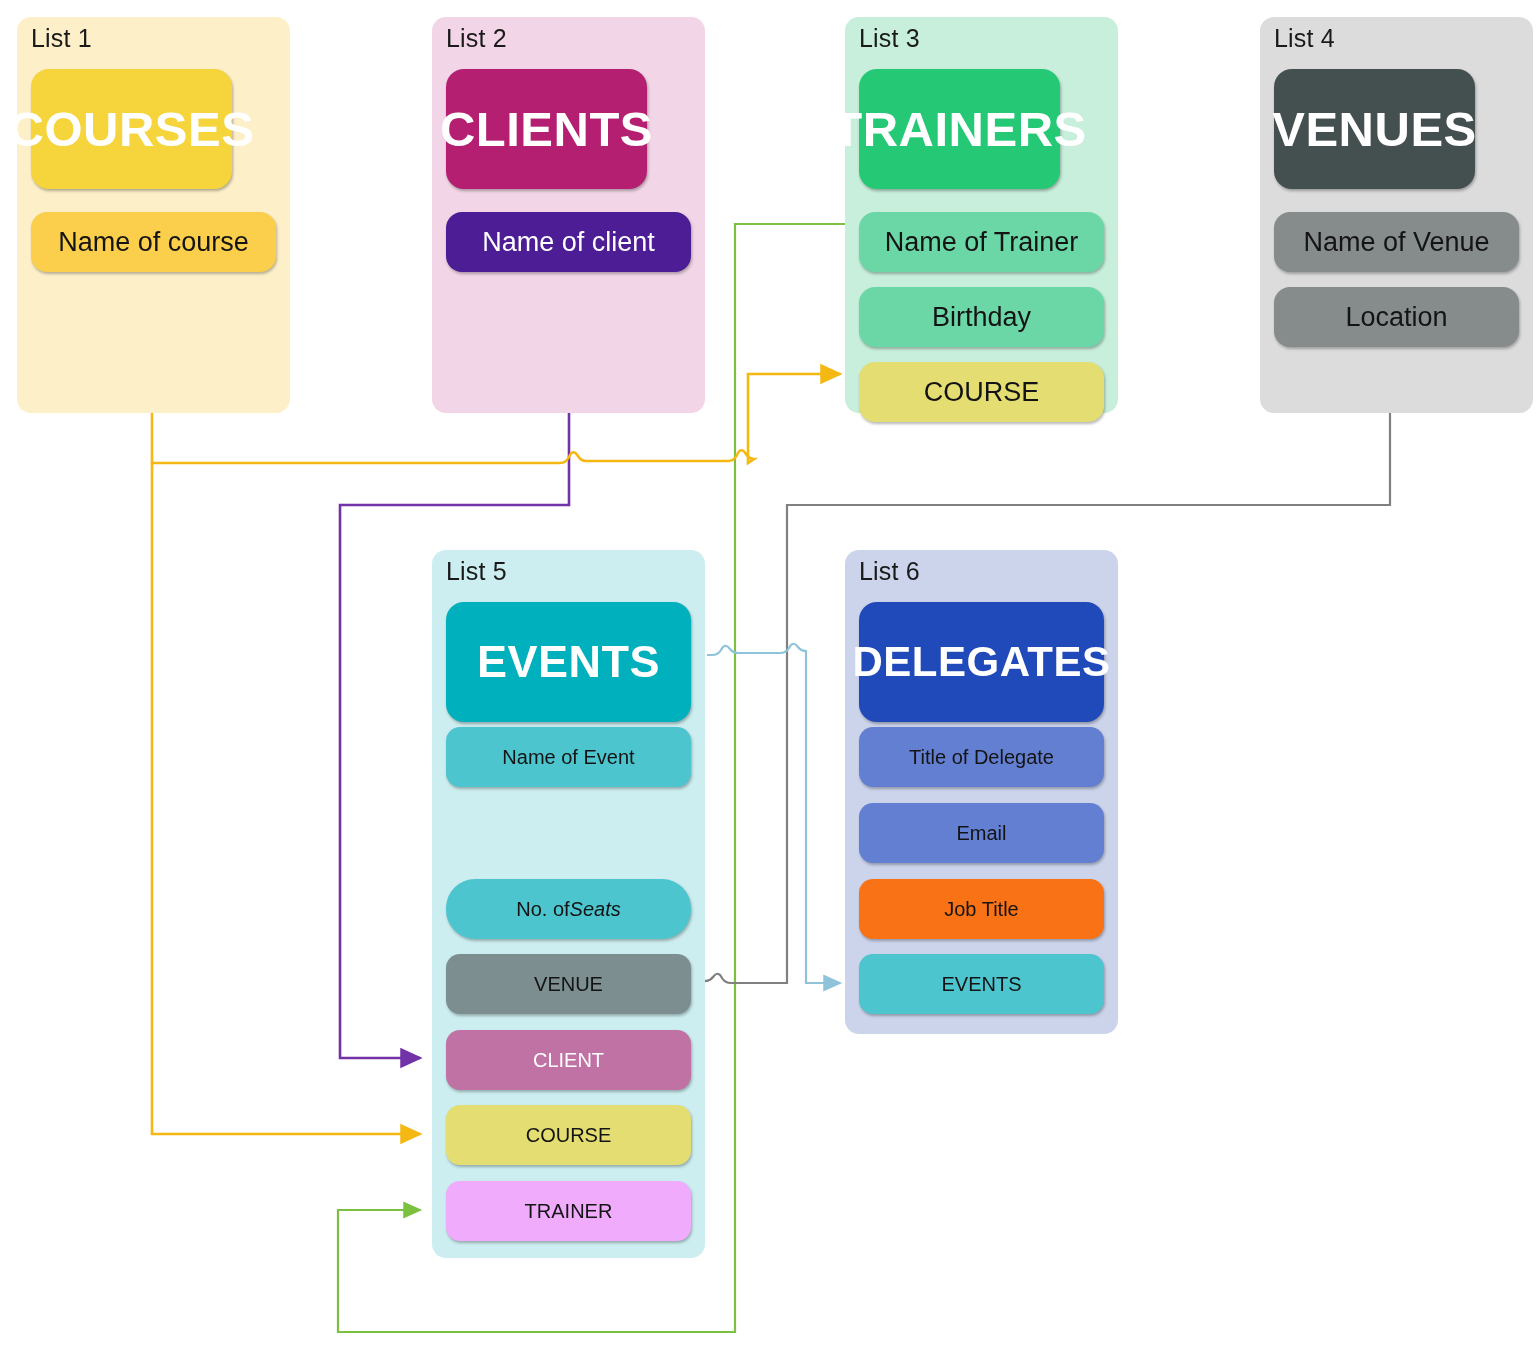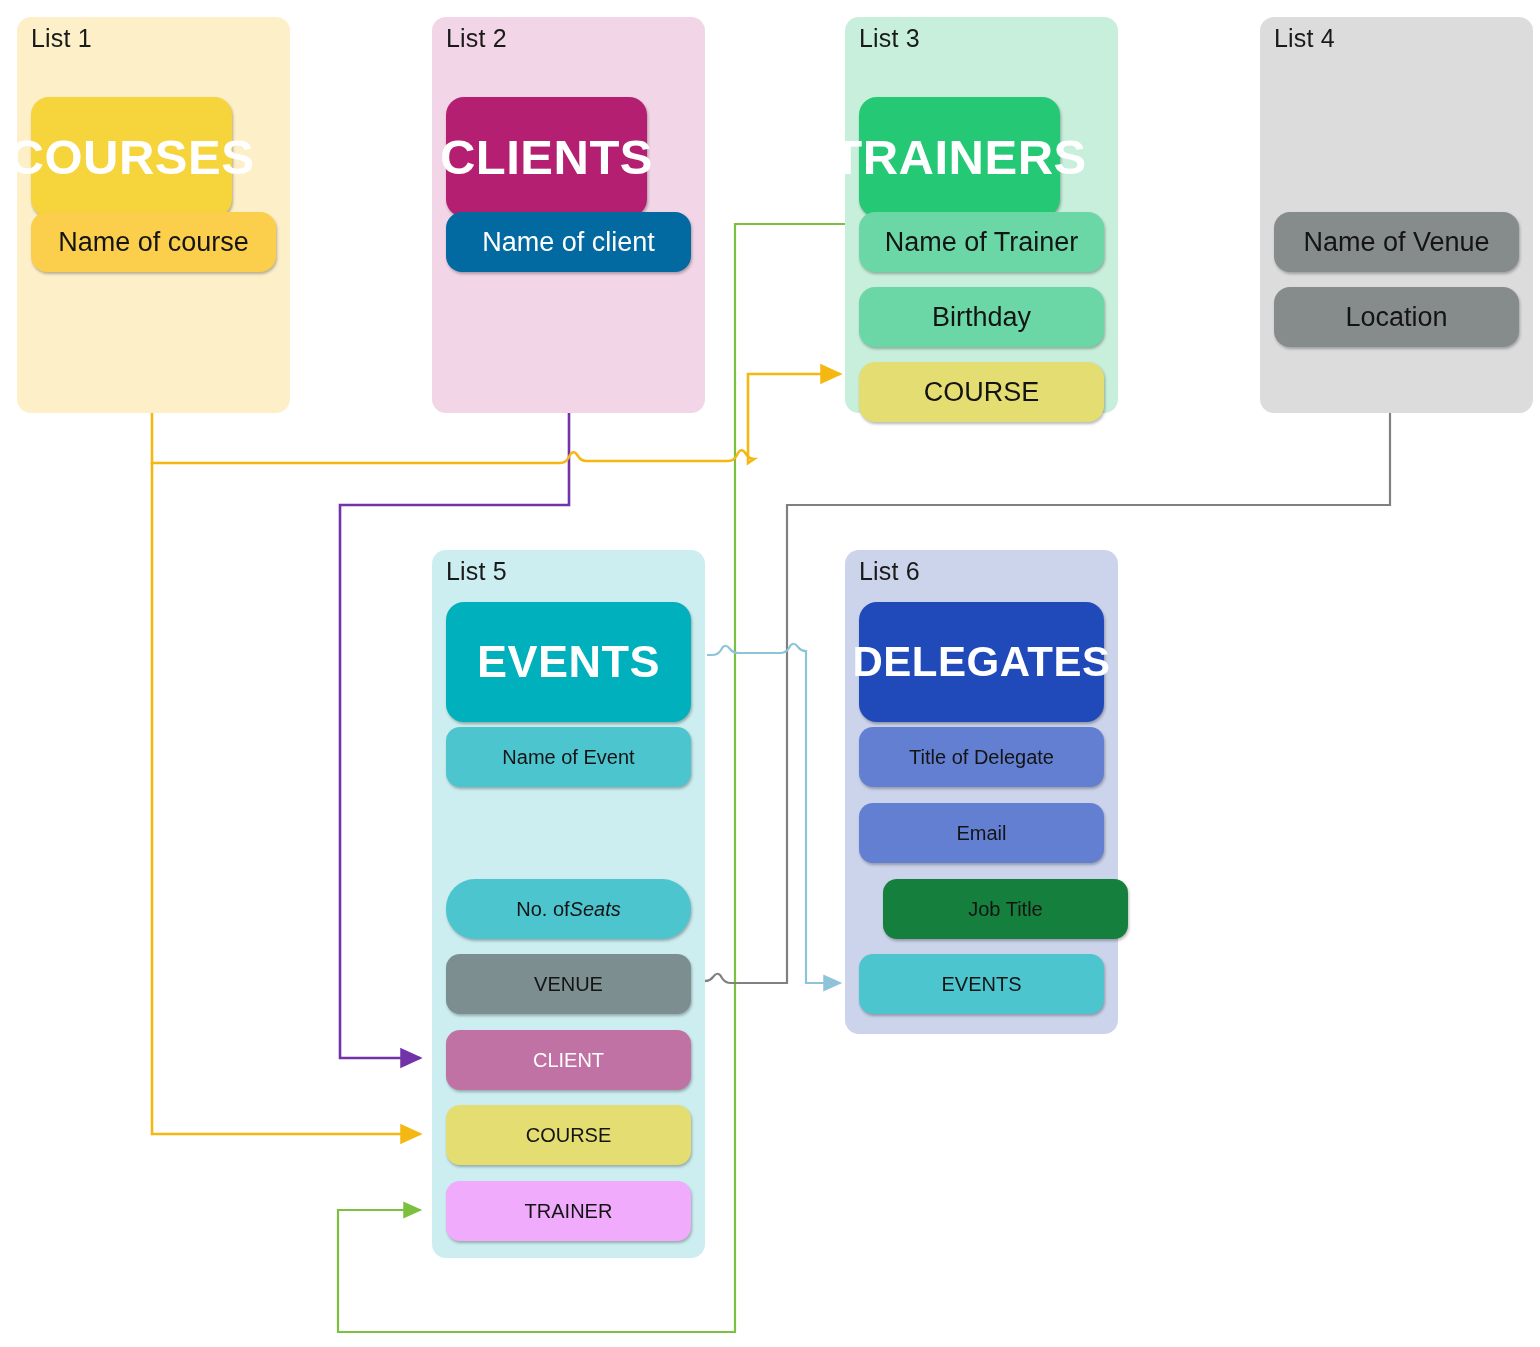--- a/index.html
+++ b/index.html
@@ -18,21 +18,21 @@
        align-items:center;justify-content:center;color:#ffffff;font-weight:bold;
        letter-spacing:.5px;box-shadow:1px 2px 3px rgba(0,0,0,.30);}
   .fld{position:absolute;left:14px;border-radius:14px;display:flex;
        align-items:center;justify-content:center;color:#141414;font-size:20px;
        box-shadow:1px 2px 3px rgba(0,0,0,.28);}
   .fld.white{color:#ffffff;}
   .fld i{font-style:italic;}
 
   
   .topcard{top:17px;width:273px;height:396px;}
-  .topcard .hdr{top:52px;width:201px;height:120px;font-size:49px;margin-top:28px;}
+  .topcard .hdr{top:52px;width:201px;height:120px;font-size:49px;}
   .topcard .fld{width:245px;height:60px;font-size:27px;border-radius:16px;}
 
   .botcard{width:273px;}
   .botcard .hdr{top:52px;width:245px;height:120px;font-size:45px;}
   .botcard .fld{width:245px;height:60px;}
 </style>
 </head>
 <body>
 
 <div id="stage">
@@ -75,33 +75,34 @@
 
   <div class="card topcard" style="left:17px;background:#fdf0c9;">
     <div class="card-label">List 1</div>
     <div class="hdr" style="background:#f6d43c;">COURSES</div>
     <div class="fld" style="top:195px;background:#fbcf4b;">Name of course</div>
   </div>
 
   <div class="card topcard" style="left:432px;background:#f2d5e6;">
     <div class="card-label">List 2</div>
     <div class="hdr" style="background:#b51f71;">CLIENTS</div>
-    <div class="fld white" style="top:195px;background:#0369a1;">Name of client</div>
+    <div class="fld white" style="top:195px;background:#4c1d95;">Name of client</div>
   </div>
 
   <div class="card topcard" style="left:845px;background:#c7efdb;">
     <div class="card-label">List 3</div>
     <div class="hdr" style="background:#25c975;">TRAINERS</div>
     <div class="fld" style="top:195px;background:#6bd7a7;">Name of Trainer</div>
     <div class="fld" style="top:270px;background:#6bd7a7;">Birthday</div>
     <div class="fld" style="top:345px;background:#e4de72;">COURSE</div>
   </div>
 
   <div class="card topcard" style="left:1260px;background:#dcdcdc;">
     <div class="card-label">List 4</div>
+    <div class="hdr" style="background:#444f4f;">VENUES</div>
     <div class="fld" style="top:195px;background:#868c8c;">Name of Venue</div>
     <div class="fld" style="top:270px;background:#868c8c;">Location</div>
   </div>
 
   <div class="card botcard" style="left:432px;top:550px;height:708px;background:#cdeef0;">
     <div class="card-label">List 5</div>
     <div class="hdr" style="background:#00b0bd;">EVENTS</div>
     <div class="fld" style="top:177px;background:#4dc5cf;">Name of Event</div>
     <div class="fld" style="top:329px;background:#4dc5cf;border-radius:29px;">
       <span>No. of </span>
@@ -111,17 +112,17 @@
     <div class="fld white" style="top:480px;background:#c172a5;">CLIENT</div>
     <div class="fld" style="top:555px;background:#e4de72;">COURSE</div>
     <div class="fld" style="top:631px;background:#f0abfc;">TRAINER</div>
   </div>
 
   <div class="card botcard" style="left:845px;top:550px;height:484px;background:#ccd4ec;">
     <div class="card-label">List 6</div>
     <div class="hdr" style="background:#2049b9;font-size:42px;">DELEGATES</div>
     <div class="fld" style="top:177px;background:#627fd2;">Title of Delegate</div>
     <div class="fld" style="top:253px;background:#627fd2;">Email</div>
-    <div class="fld" style="top:329px;background:#15803d;margin-left:24px;">Job Title</div>
+    <div class="fld" style="top:329px;background:#f97316;">Job Title</div>
     <div class="fld" style="top:404px;background:#4dc5cf;">EVENTS</div>
   </div>
 
 </div>
 
 </body></html>

